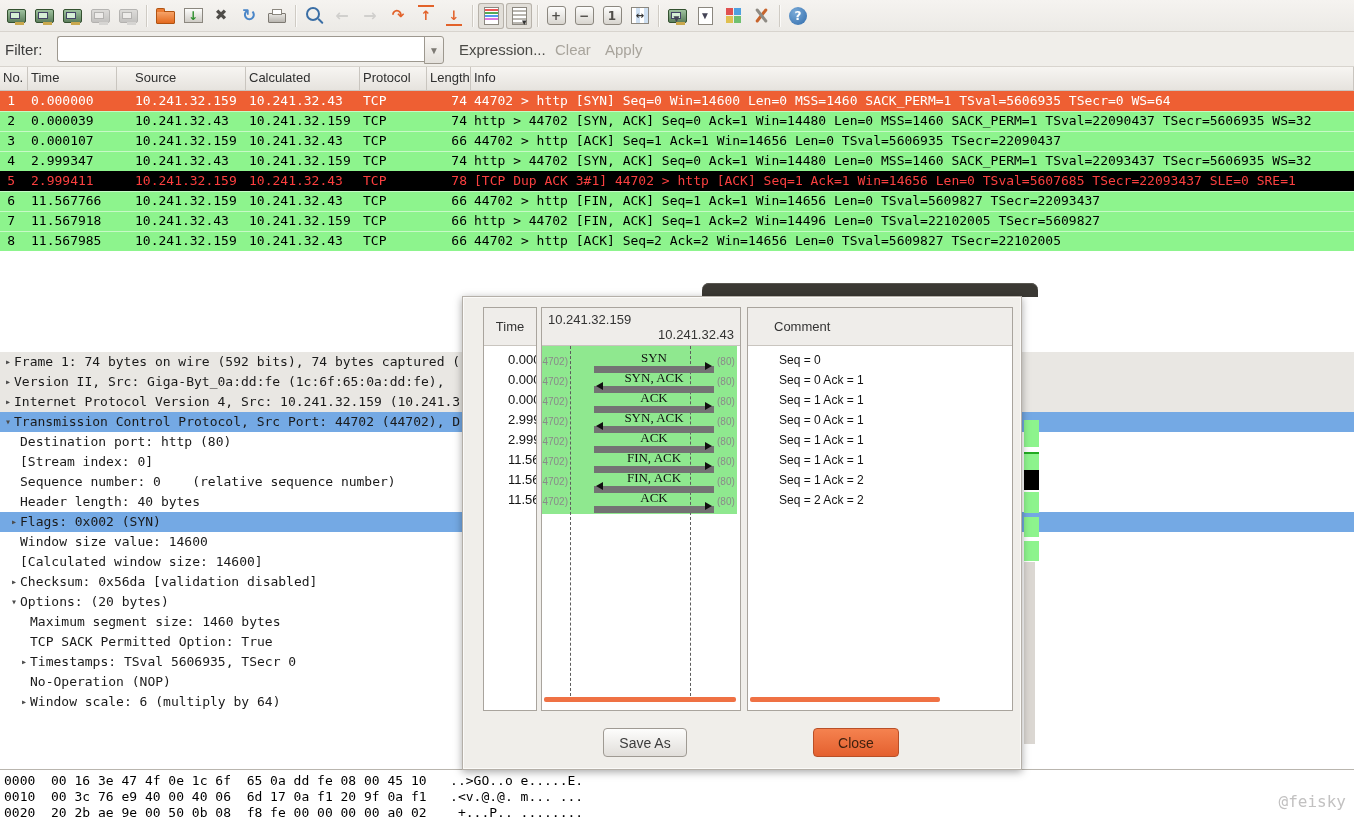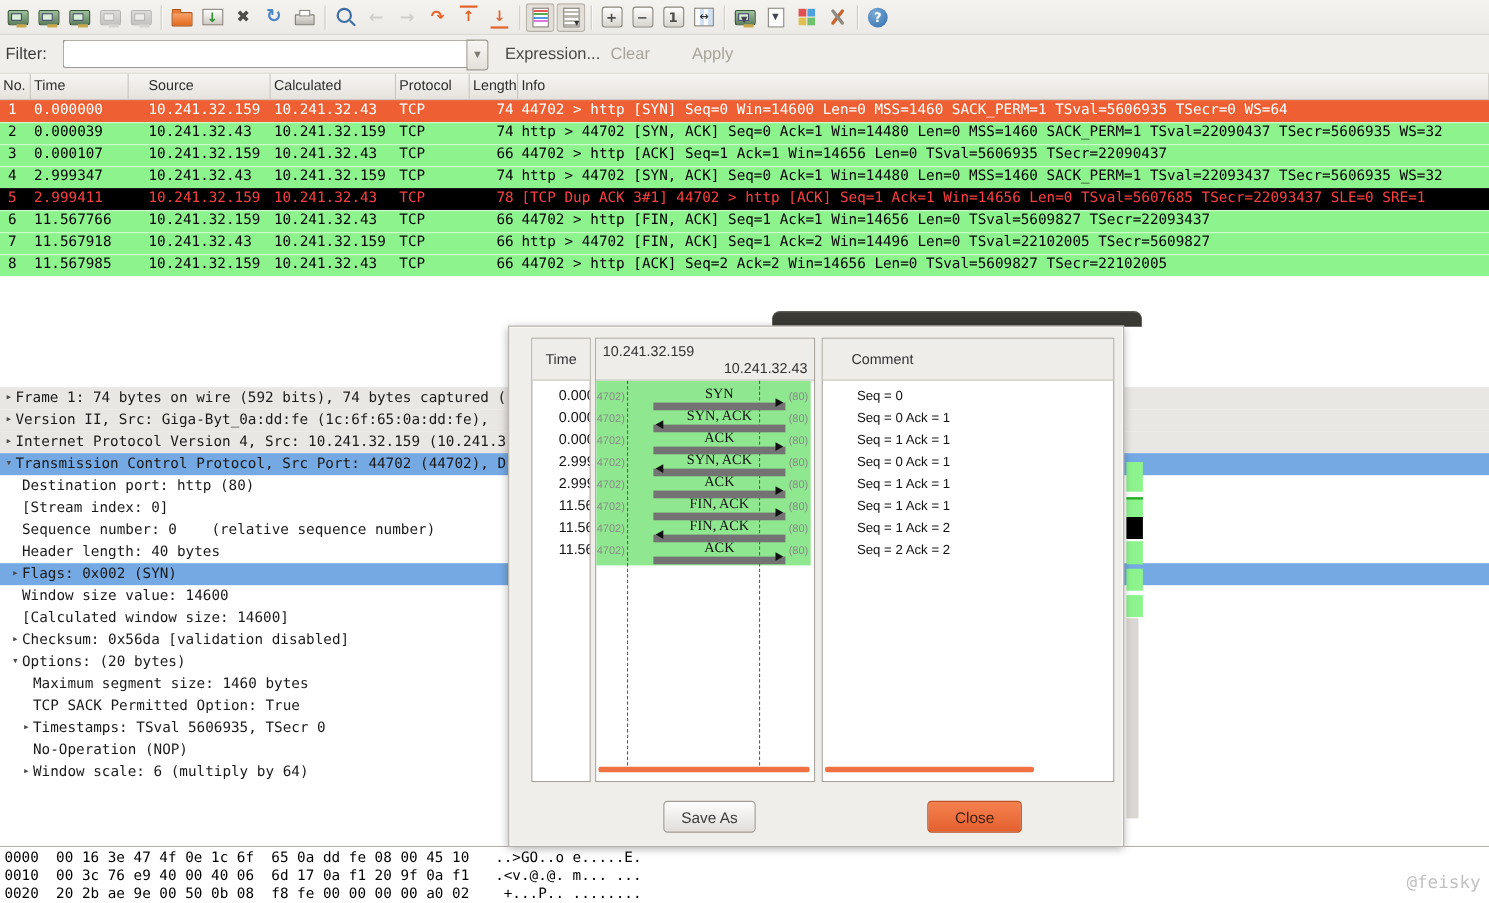--- a/index.html
+++ b/index.html
@@ -55,21 +55,21 @@
 
   
   #filterbar{position:absolute;left:0;top:32px;right:0;height:34px;background:#f0eeea;display:flex;align-items:center;}
   #filter-label{margin-left:5px;font-size:15px;color:#3c3c3c;}
   #filter-input{position:absolute;left:57px;top:4px;width:366px;height:24px;border:1px solid #9d988f;border-right:none;
                 border-radius:3px 0 0 3px;background:#fff;font-size:14px;padding:0 4px;outline:none;}
   #filter-combo{position:absolute;left:424px;top:4px;width:18px;height:26px;border:1px solid #9d988f;border-radius:0 3px 3px 0;
                 background:linear-gradient(#f8f6f3,#e4e1dc);display:flex;align-items:center;justify-content:center;color:#7d7a74;font-size:10px;}
   #filter-expression{position:absolute;left:459px;font-size:15px;color:#4a4a46;}
   #filter-clear{position:absolute;left:555px;font-size:15px;color:#a8a49c;}
-  #filter-apply{position:absolute;left:605px;font-size:15px;color:#a8a49c;margin-left:24px;}
+  #filter-apply{position:absolute;left:605px;font-size:15px;color:#a8a49c;}
 
   
   #plist{position:absolute;left:0;top:66px;right:0;}
   #phead{display:flex;height:23px;background:linear-gradient(#f7f5f2,#e6e3de);border-top:1px solid #d8d4ce;border-bottom:1px solid #c9c5bf;}
   .hcell{border-right:1px solid #c9c5bf;box-sizing:border-box;padding:3px 12px 0 3px;color:#2f2f2f;font-size:13px;}
   .prow{display:flex;height:20px;line-height:20px;font-size:13px;}
   .c0{width:28px;text-align:right;padding-right:13px;box-sizing:border-box;}
   .c1{width:89px;padding-left:3px;box-sizing:border-box;}
   .c2{width:114px;padding-left:3px;box-sizing:border-box;margin-left:15px;}
   .c3{width:114px;padding-left:3px;box-sizing:border-box;}
@@ -119,21 +119,21 @@
   .fport{position:absolute;font-size:10px;color:#8a8a8a;top:6px;}
   .fp-src{right:172px;}
   .fp-dst{left:151px;}
   .arr{position:absolute;left:28px;width:120px;height:16px;top:0;border-bottom:7px solid #737373;font-family:Liberation Serif, serif;}
   .arr span{position:absolute;left:0;right:0;bottom:0;text-align:center;font-size:13px;color:#111;}
   .arr.r::after{content:"";position:absolute;right:-2px;bottom:-4px;border:4px solid transparent;border-left:7px solid #111;}
   .arr.l::before{content:"";position:absolute;left:-2px;bottom:-4px;border:4px solid transparent;border-right:7px solid #111;}
   .hscroll{position:absolute;bottom:2px;height:5px;background:#ef7144;border-radius:2px;z-index:2;}
   .dbtn{position:absolute;top:431px;height:27px;border-radius:4px;font-size:14px;display:flex;align-items:center;justify-content:center;cursor:default;}
   #btn-save{left:140px;width:82px;background:linear-gradient(#fdfdfc,#e1deda);border:1px solid #9f9a93;color:#3c3c3c;}
-  #btn-close{left:350px;width:84px;background:linear-gradient(#f5824f,#e4602f);border:1px solid #b94f27;color:#40210f;margin-left:30px;}
+  #btn-close{left:350px;width:84px;background:linear-gradient(#f5824f,#e4602f);border:1px solid #b94f27;color:#40210f;}
 
   #watermark{position:absolute;right:8px;top:792px;font-size:16px;color:#c2c1c1;font-family:"DejaVu Sans Mono",monospace;}
 </style>
 </head>
 <body>
 
 <div id="root">
 
   <div id="toolbar">
       <div class="tbtn">

